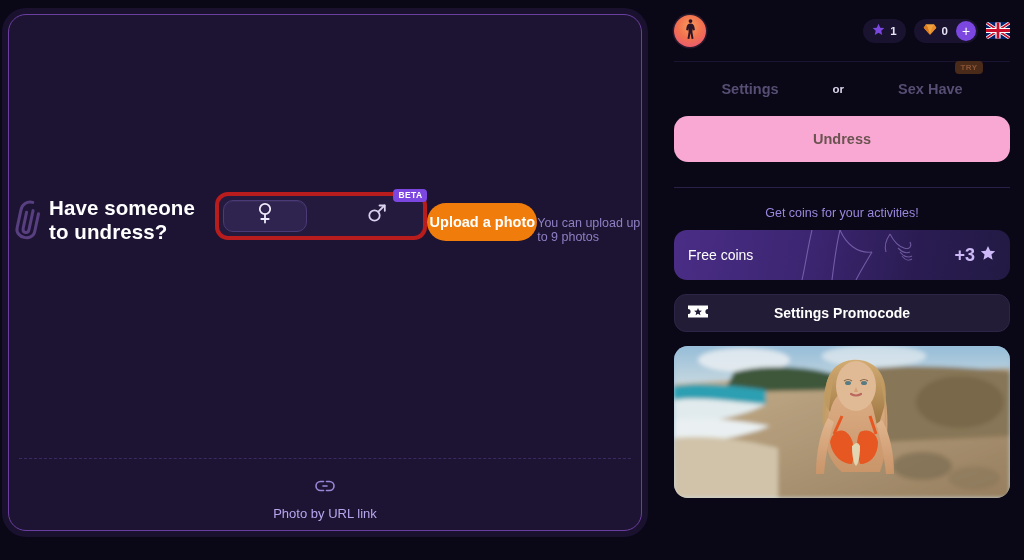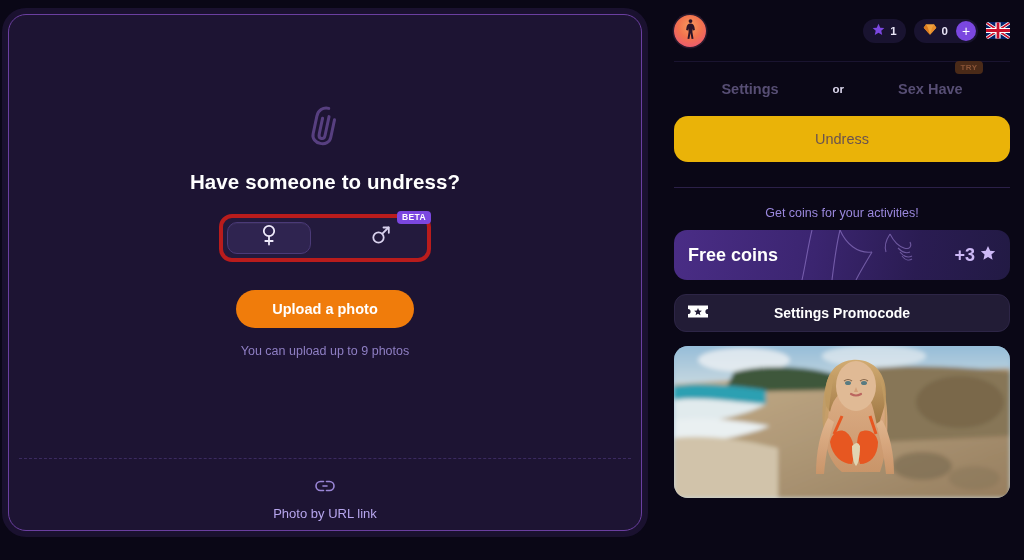--- a/index.html
+++ b/index.html
@@ -16,21 +16,21 @@
     position: absolute; left: 8px; top: 14px;
     width: 634px; height: 517px;
     background: #1d1433;
     border: 1px solid #6b3fa0;
     border-radius: 18px;
     box-shadow: 0 0 0 6px rgba(40,25,70,.55);
     overflow: hidden;
   }
   #upload-inner {
     position: absolute; left: 0; top: 0; right: 0; height: 429px;
-    display: flex; flex-direction: column;
+    display: flex; flex-direction: row;
     align-items: center; justify-content: center;
   }
   .clip-icon { margin-bottom: 16px; opacity: .95; }
   #panel-title {
     color: #ffffff; font-size: 20.5px; font-weight: bold;
     letter-spacing: .1px; margin-bottom: 20px;
   }
 
   
   #gender-switch {
@@ -128,40 +128,40 @@
   #tab-or { color: #d9d4ea; font-size: 11.5px; font-weight: bold; }
   #try-badge {
     position: absolute; right: -20px; top: -20px;
     background: #4a2a18; color: #8a5436;
     font-size: 8px; font-weight: bold; letter-spacing: .5px;
     padding: 2.5px 5px; border-radius: 4px; line-height: 1;
   }
 
   #undress-button {
     width: 100%; height: 46px;
-    background: #eab308; color: #6a5350;
+    background: #f9a8d4; color: #6a5350;
     border: none; border-radius: 14px;
-    font-size: 14.5px; font-weight: normal;
+    font-size: 14.5px; font-weight: bold;
     font-family: "Liberation Sans", sans-serif;
     cursor: not-allowed;
   }
   #side-divider { margin: 25px 0 0; border-top: 1px solid #2b2048; }
   #coins-caption {
     text-align: center; color: #9b88de; font-size: 12.5px;
     margin: 18px 0 10px;
   }
 
   #free-coins-card {
     position: relative; width: 100%; height: 50px;
     border-radius: 13px; overflow: hidden;
     background: linear-gradient(100deg, #4a2d86 0%, #3b2570 42%, #2a1c52 72%, #221a44 100%);
     display: flex; align-items: center;
     padding: 0 14px; cursor: pointer;
   }
-  #free-coins-label { color: #fff; font-size: 18px; font-weight: bold; z-index: 2; }
+  #free-coins-label { color: #fff; font-size: 14px; font-weight: normal; z-index: 2; }
   #free-coins-amount {
     margin-left: auto; z-index: 2; display: flex; align-items: center; gap: 5px;
     color: #cdb9f7; font-size: 18px; font-weight: bold;
   }
   #card-art { position: absolute; left: 120px; top: 0; height: 100%; opacity: .55; }
 
   #promocode-button {
     margin-top: 14px; width: 100%; height: 38px;
     background: #221c36; border: 1px solid #2d2546;
     border-radius: 12px; position: relative;

